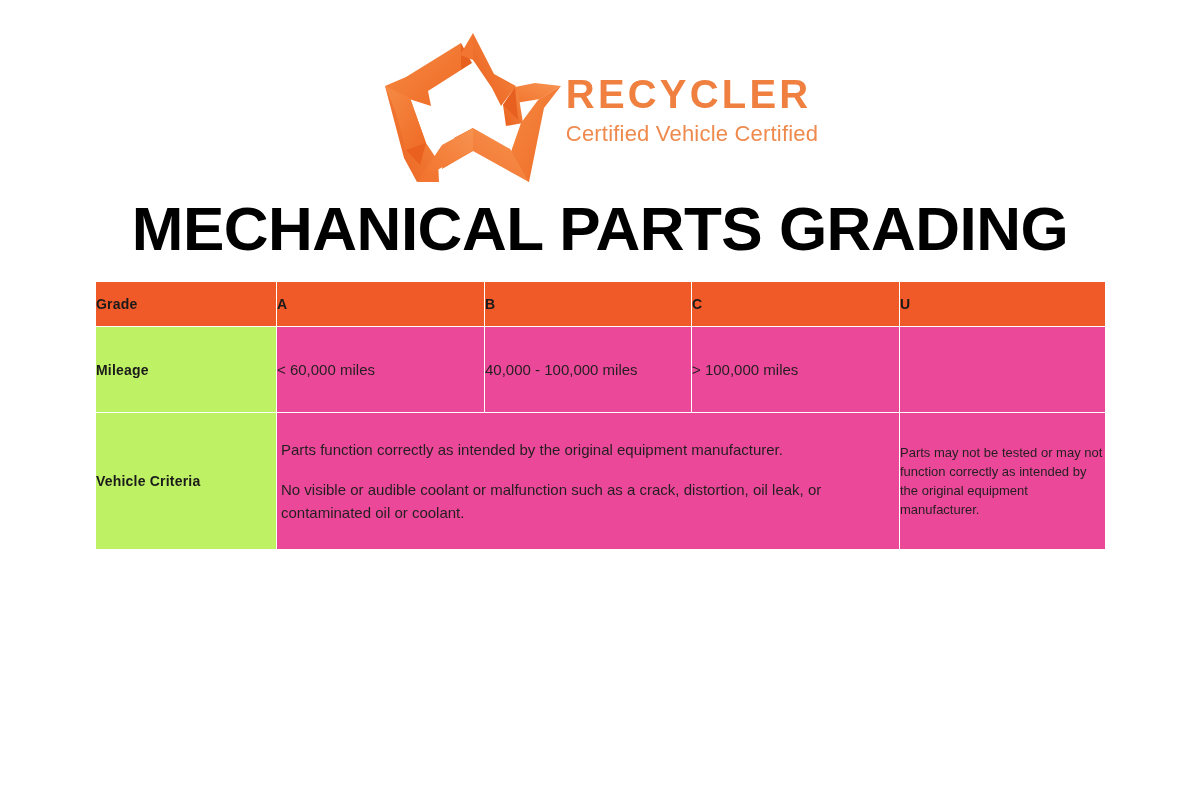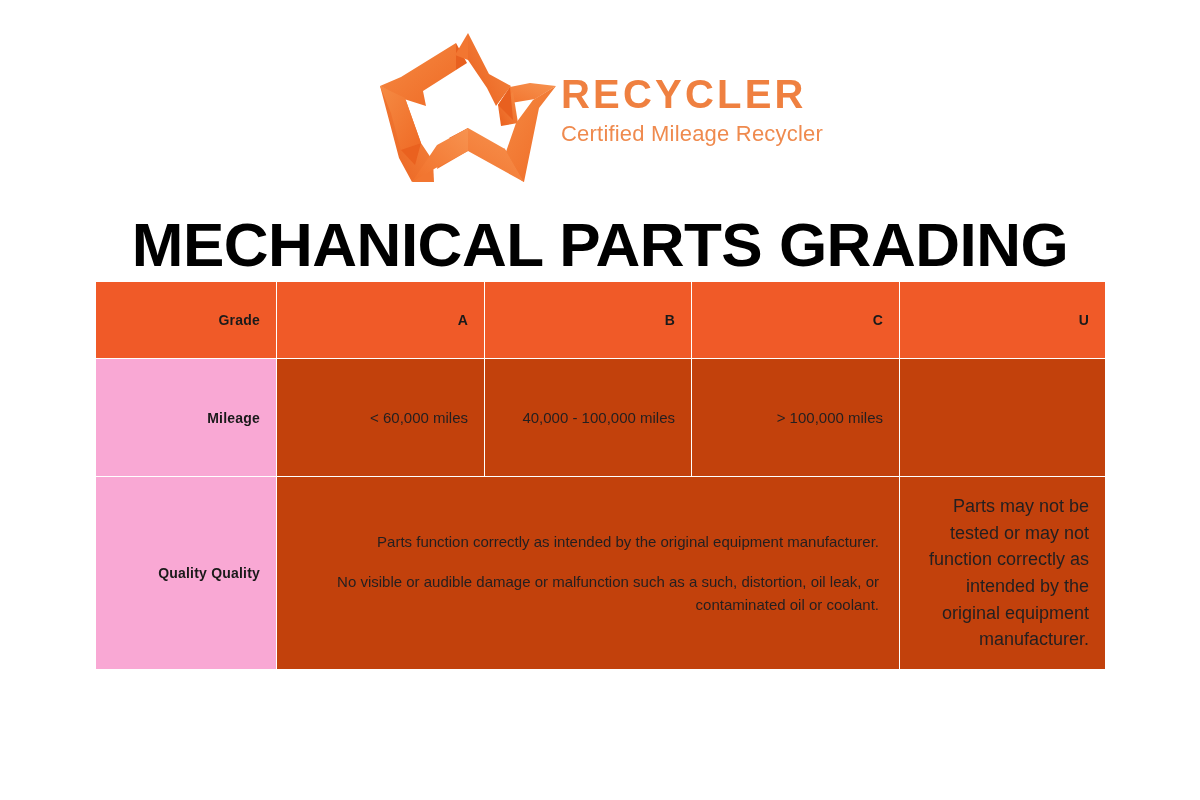--- a/index.html
+++ b/index.html
@@ -70,85 +70,84 @@
     left: 0;
     top: 196px;
     width: 1200px;
     text-align: center;
     font-size: 62px;
     font-weight: bold;
     letter-spacing: -0.5px;
     color: #000000;
     line-height: 1.05;
     white-space: nowrap;
-    margin-top: 16px;
   }
 
   
   .grading-table {
     position: absolute;
     left: 95px;
     top: 281px;
     width: 1010px;
     border-collapse: collapse;
     table-layout: fixed;
   }
   .grading-table td {
     border: 1px solid #ffffff;
-    padding: 16px;
+    padding: 0;
     vertical-align: middle;
-    text-align: right;
+    text-align: left;
   }
   .col-label  { width: 181px; }
   .col-a      { width: 208px; }
   .col-b      { width: 207px; }
   .col-c      { width: 208px; }
   .col-u      { width: 206px; }
 
   
   .hdr-cell {
     background: #f05a28;
     height: 44px;
     font-size: 14px;
     font-weight: bold;
     color: #1a1a1a;
     letter-spacing: 0.2px;
   }
   
   .label-cell {
-    background: #f9a8d4;
+    background: #bef264;
     font-size: 14px;
     font-weight: bold;
     color: #1a1a1a;
     letter-spacing: 0.2px;
   }
   
   .data-cell {
-    background: #c2410c;
+    background: #ec4899;
     font-size: 15px;
     font-weight: normal;
     color: #231f20;
   }
   .row-mileage td { height: 85px; }
   .row-quality td { height: 136px; }
 
   .quality-merged {
     padding: 0 26px;
     line-height: 1.55;
   }
   .quality-merged p {
     margin: 4px;
   }
   .quality-merged p + p {
     margin-top: 17px;
   }
   .quality-u {
     padding: 0 14px;
     line-height: 1.48;
-    font-size: 18px;
+    font-size: 13px;
   }
 </style>
 </head>
 <body>
 
 <div class="logo-block">
   <div class="logo-inner">
 
     <svg class="logo-star" viewBox="0 0 182 155" aria-hidden="true">
       <defs>
@@ -202,21 +201,21 @@
         <polygon fill="#ea611f" points="24,120 44,113 38,135"></polygon>
       </g>
 
       <g>
         <polygon fill="url(#gB)" points="35,152 57,139 91,121 91,98 60,115"></polygon>
       </g>
     </svg>
 
     <div class="logo-words">
       <div class="logo-wordmark">RECYCLER</div>
-      <div class="logo-tagline">Certified Mileage Recycler</div>
+      <div class="logo-tagline">Certified Vehicle Certified</div>
     </div>
   </div>
 </div>
 
 <div class="page-title">MECHANICAL PARTS GRADING</div>
 
 <table class="grading-table">
   <colgroup>
     <col class="col-label">
     <col class="col-a">
@@ -235,21 +234,21 @@
 
     <tr class="row-mileage">
       <td class="label-cell">Mileage</td>
       <td class="data-cell">&lt; 60,000 miles</td>
       <td class="data-cell">40,000 - 100,000 miles</td>
       <td class="data-cell">&gt; 100,000 miles</td>
       <td class="data-cell"></td>
     </tr>
 
     <tr class="row-quality">
-      <td class="label-cell">Quality Quality</td>
+      <td class="label-cell">Vehicle Criteria</td>
       <td class="data-cell quality-merged" colspan="3">
         <p>Parts function correctly as intended by the original equipment manufacturer.</p>
-        <p>No visible or audible damage or malfunction such as a such, distortion, oil leak, or contaminated oil or coolant.</p>
+        <p>No visible or audible coolant or malfunction such as a crack, distortion, oil leak, or contaminated oil or coolant.</p>
       </td>
       <td class="data-cell quality-u">Parts may not be tested or may not function correctly as intended by the original equipment manufacturer.</td>
     </tr>
   </tbody>
 </table>
 
 </body></html>

